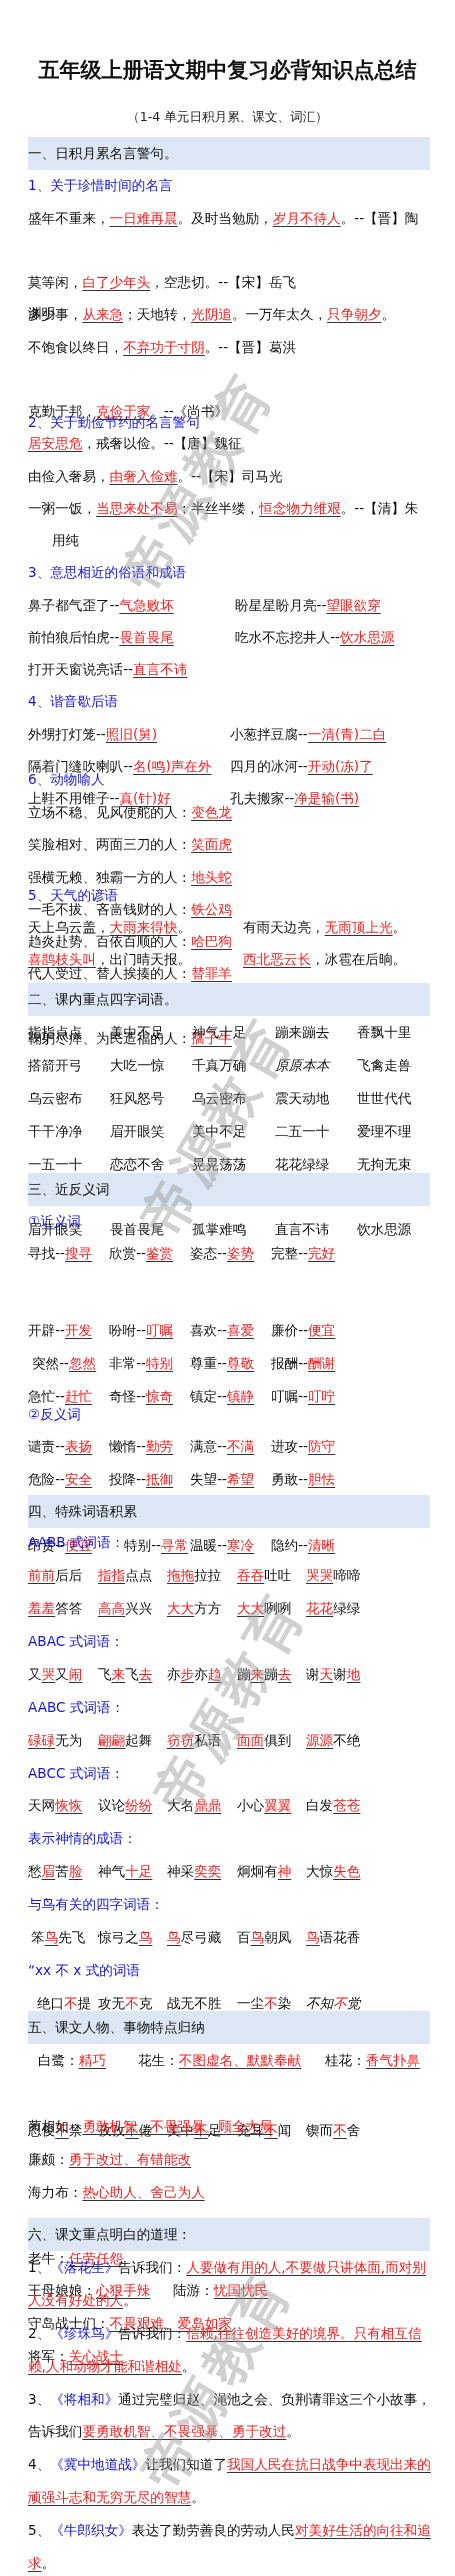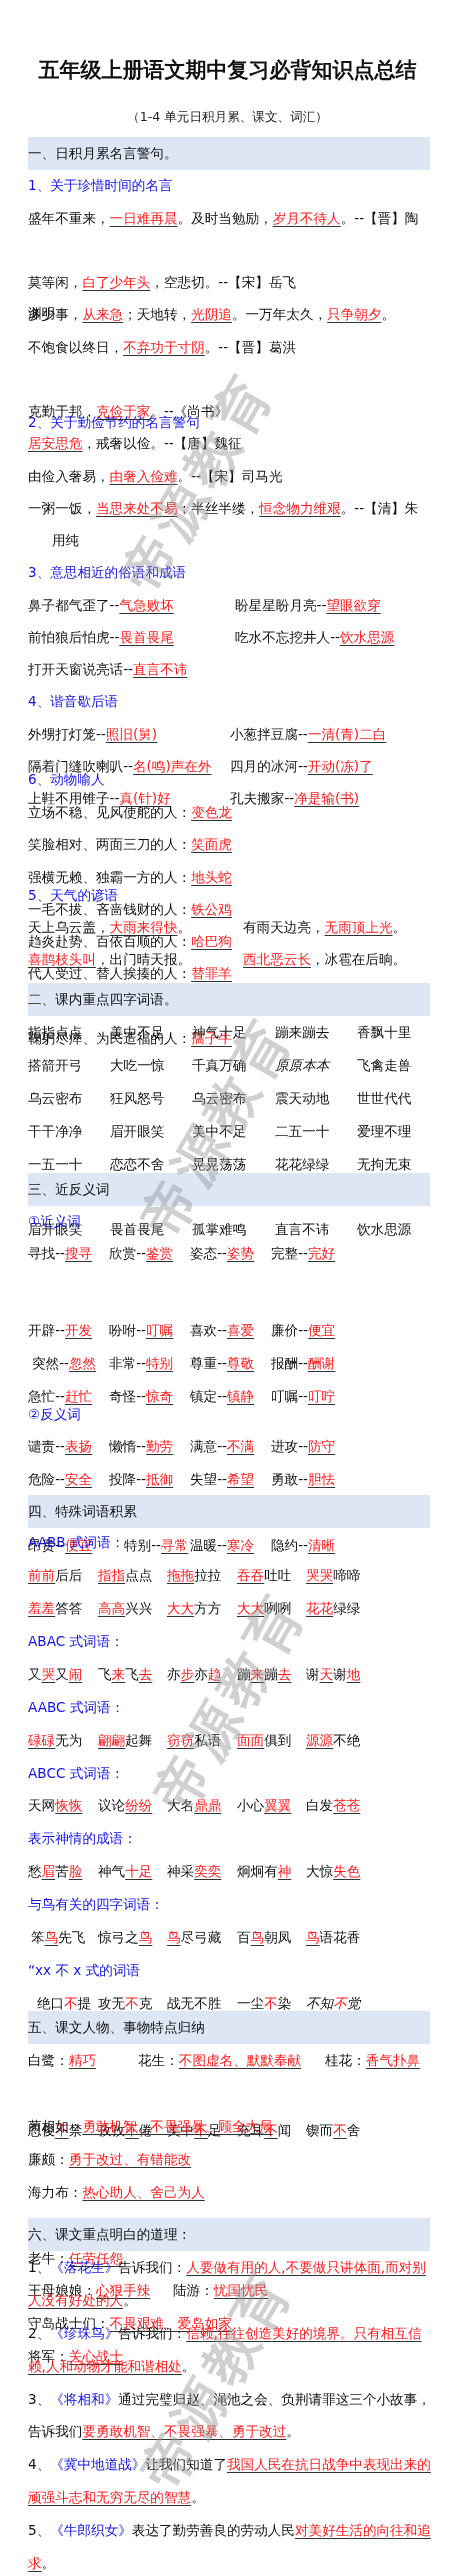--- a/index.html
+++ b/index.html
@@ -265,21 +265,21 @@
       <span class="col" style="left:0px;"><span>忍俊</span><span class="r">不</span><span>禁</span></span>
       <span class="col" style="left:70px;"><span>孜孜</span><span class="r">不</span><span>倦</span></span>
       <span class="col" style="left:139px;"><span>美中</span><span class="r">不</span><span>足</span></span>
       <span class="col" style="left:209px;"><span>充耳</span><span class="r">不</span><span>闻</span></span>
       <span class="col" style="left:278px;"><span>锲而</span><span class="r">不</span><span>舍</span></span>
     </div>
   </div>
 
 <div class="bar" style="top:2011px;">五、课文人物、事物特点归纳</div>
 <div id="sec5">
-    <div class="row" style="top:2044px;left:28px;text-align:right;"><span>白鹭：</span><span class="r">精巧</span></div>
+    <div class="row" style="top:2044px;left:38px;text-align:right;"><span>白鹭：</span><span class="r">精巧</span></div>
     <div class="row" style="top: 2044px; left: 138px;"><span>花生：</span><span class="r">不图虚名、默默奉献</span></div>
     <div class="row" style="top: 2044px; left: 325px;"><span>桂花：</span><span class="r">香气扑鼻</span></div>
     <div class="row" style="top:2110px;left:28px;"><span>蔺相如：</span><span class="r">勇敢机智、不畏强暴、顾全大局</span></div>
     <div class="row" style="top:2143px;left:28px;"><span>廉颇：</span><span class="r">勇于改过、有错能改</span></div>
     <div class="row" style="top:2176px;left:28px;"><span>海力布：</span><span class="r">热心助人、舍己为人</span></div>
     <div class="row" style="top:2209px;left:28px;"><span>牛郎：</span><span class="r">勤劳能干</span></div>
     <div class="row" style="top:2209px;left:173px;"><span>织女：</span><span class="r">心灵手巧</span></div>
     <div class="row" style="top:2242px;left:28px;"><span>老牛：</span><span class="r">任劳任怨</span></div>
     <div class="row" style="top:2274px;left:28px;"><span>王母娘娘：</span><span class="r">心狠手辣</span></div>
     <div class="row" style="top:2274px;left:173px;"><span>陆游：</span><span class="r">忧国忧民</span></div>

